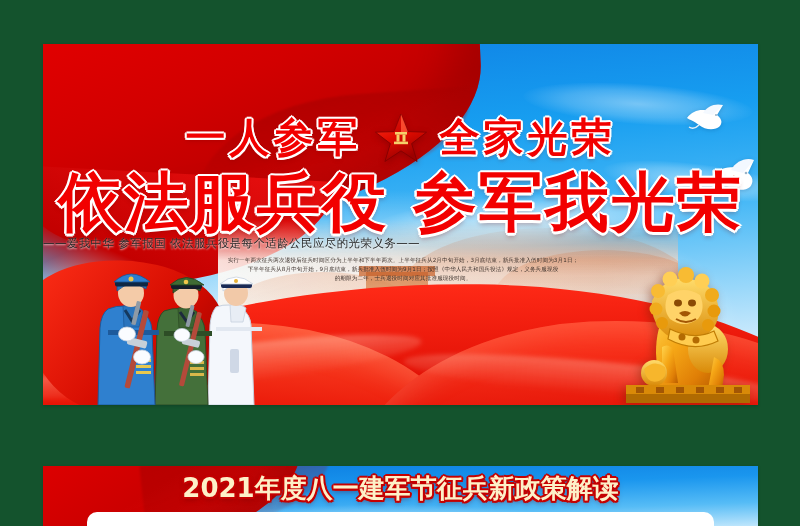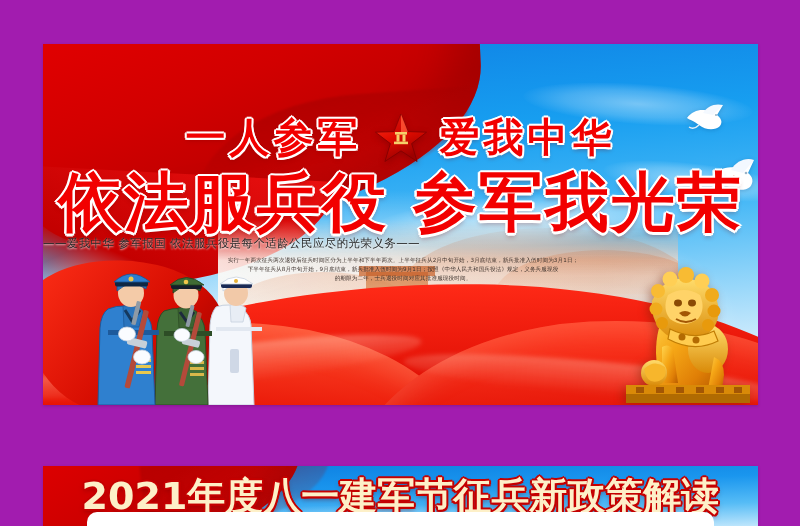--- a/index.html
+++ b/index.html
@@ -9,21 +9,21 @@
     width: 800px;
     height: 526px;
     overflow: hidden;
     font-family: "Liberation Sans", sans-serif;
   }
 
   #stage {
     position: relative;
     width: 800px;
     height: 526px;
-    background: #a21caf;
+    background: #14532d;
   }
 
   
   #panel1 {
     position: absolute;
     left: 43px;
     top: 44px;
     width: 715px;
     height: 361px;
     overflow: hidden;
@@ -297,21 +297,21 @@
     background: linear-gradient(160deg, rgba(160,0,0,0.5), rgba(220,20,20,0));
     border-bottom-right-radius: 100% 90%;
     transform: rotate(-6deg);
     filter: blur(1px);
   }
   .p2-title {
     position: absolute;
     left: 0; right: 0; top: 5px;
     text-align: center;
     font-family: "DejaVu Sans", "Liberation Sans", sans-serif;
-    font-size: 38px;
+    font-size: 26px;
     font-weight: bold;
     color: #fdf0c8;
     letter-spacing: 0px;
     white-space: nowrap;
     text-shadow:
       -1.5px -1.5px 0 #c50000, 1.5px -1.5px 0 #c50000, -1.5px 1.5px 0 #c50000, 1.5px 1.5px 0 #c50000,
       0 -2px 0 #c50000, 0 2px 0 #c50000, -2px 0 0 #c50000, 2px 0 0 #c50000,
       0 3px 5px rgba(120,0,0,0.5);
     z-index: 5;
   }
@@ -513,21 +513,21 @@
             </defs>
             <polygon points="27,2 33.8,19.6 52.5,20.2 37.6,31.6 43.1,49.5 27,38.8 10.9,49.5 16.4,31.6 1.5,20.2 20.2,19.6" fill="url(#stg)" stroke="#7d0000" stroke-width="0.8"></polygon>
             <polygon points="27,2 33.8,19.6 27,22" fill="#ff5a3a" opacity=".75"></polygon>
             <polygon points="27,2 20.2,19.6 27,22" fill="#c00000" opacity=".55"></polygon>
             <rect x="21" y="20" width="12" height="2.6" fill="#f5d06a"></rect>
             <rect x="22.5" y="22.6" width="3" height="7" fill="#f5d06a"></rect>
             <rect x="28.5" y="22.6" width="3" height="7" fill="#f5d06a"></rect>
             <rect x="20" y="29.6" width="14" height="2.6" fill="#f5d06a"></rect>
           </svg>
         </span>
-        <span>爱我中华</span>
+        <span>全家光荣</span>
       </div>
       <div class="line2">依法服兵役 参军我光荣</div>
     </div>
 
     <div class="subtitle">——爱我中华 参军报国 依法服兵役是每个适龄公民应尽的光荣义务——</div>
 
     <div class="bodytext">
       <div>实行一年两次征兵两次退役后征兵时间区分为上半年和下半年两次。上半年征兵从2月中旬开始，3月底结束，新兵批准入伍时间为3月1日；</div>
       <div>下半年征兵从8月中旬开始，9月底结束，新兵批准入伍时间为9月1日；按照《中华人民共和国兵役法》规定，义务兵服现役</div>
       <div>的期限为二年，士兵退役时间对应其批准服现役时间。</div>

